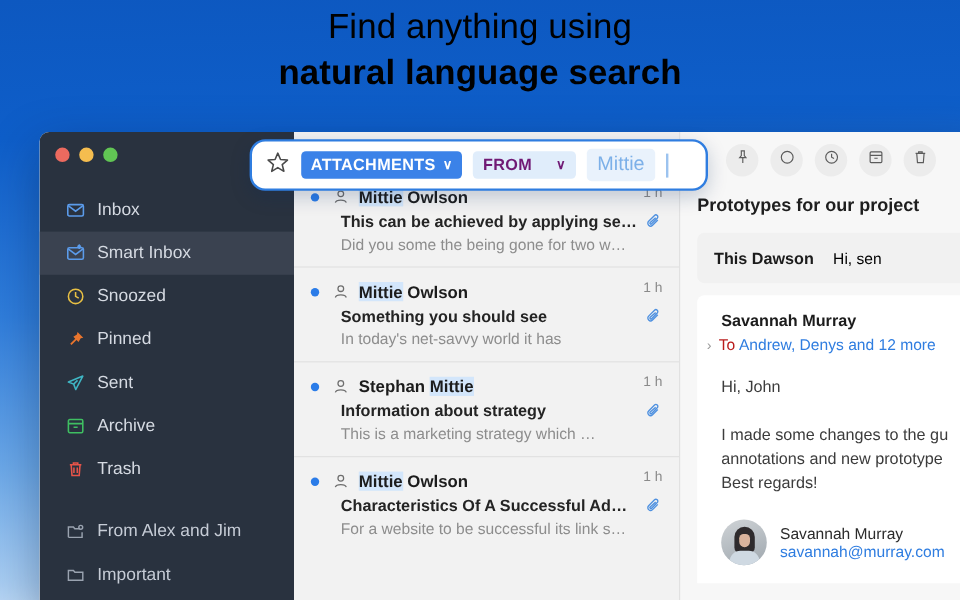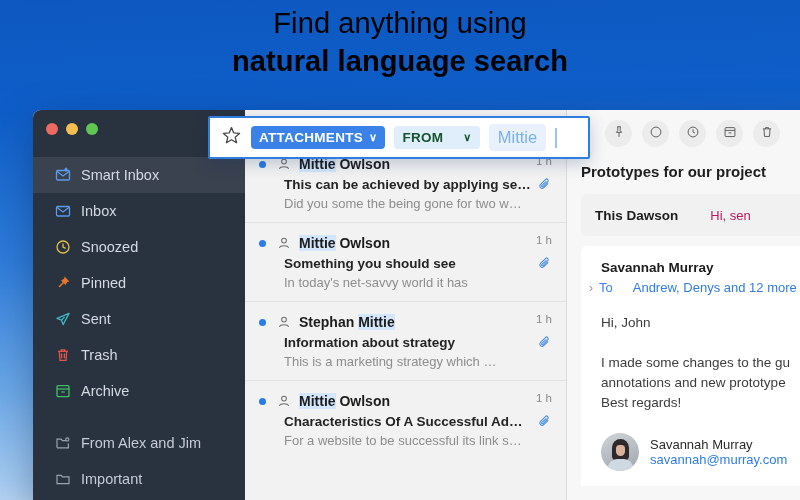--- a/index.html
+++ b/index.html
@@ -61,50 +61,50 @@
   
   .read { flex:1; background:#f7f7f7; position:relative; overflow:hidden; }
   .toolbar { height:47px; display:flex; align-items:center; gap:10px; padding-left:38px; }
   .tbtn { width:27px; height:27px; border-radius:50%; background:#ececec; display:flex; align-items:center; justify-content:center; }
   .read-subject { font-size:15px; font-weight:700; color:#1e1e1e; padding:6px 0 0 14px; white-space:nowrap; }
   .msg-collapsed {
     margin:14px 0 0 14px; background:#f1f1f1; border-radius:6px 0 0 6px; height:42px;
     display:flex; align-items:center; padding:0 14px; gap:16px;
   }
   .msg-collapsed .nm { font-size:13.5px; font-weight:700; color:#1c1c1c; white-space:nowrap; }
-  .msg-collapsed .pv { font-size:13px; color:#be185d; white-space:nowrap;margin-left:16px; }
+  .msg-collapsed .pv { font-size:13px; color:#000000; white-space:nowrap; }
   .msg-open { margin:10px 0 0 14px; background:#fff; border-radius:6px 0 0 0; padding:14px 14px 0 20px; height:240px; }
   .msg-open .nm { font-size:13.5px; font-weight:700; color:#1c1c1c; }
   .to-line { display:flex; align-items:center; margin:5px 0 0 -12px; font-size:13px; white-space:nowrap; }
   .to-line .chev { color:#9a9a9a; margin-right:6px; font-size:12px; }
-  .to-line .to { color:#3b82f6; margin-right:20px; }
+  .to-line .to { color:#b91c1c; margin-right:3px; }
   .to-line .rcp { color:#2f7de0; }
   .body-p { font-size:13.5px; color:#3c3c3c; margin-top:18px; line-height:20px; white-space:nowrap; }
   .body-p.gap { margin-top:20px; }
   .sig { display:flex; align-items:center; gap:11px; margin-top:20px; }
   .avatar {
     width:38px; height:38px; border-radius:50%; flex:0 0 38px; overflow:hidden;
     background:linear-gradient(160deg,#cfd3d6 0%,#b9bfc4 45%,#9fa7ae 100%); position:relative;
   }
   .avatar .hair { position:absolute; left:11px; top:6px; width:17px; height:22px; background:#2e2a2c; border-radius:9px 9px 5px 5px; }
   .avatar .face { position:absolute; left:15px; top:12px; width:9px; height:11px; background:#d9b39c; border-radius:4px 4px 5px 5px; }
   .avatar .body { position:absolute; left:7px; top:26px; width:25px; height:14px; background:#cfd9e2; border-radius:9px 9px 0 0; }
   .sig .nm2 { font-size:13px; color:#2b2b2b; }
   .sig .em { font-size:13px; color:#2f7de0; }
 
   
   .searchbar {
     position:absolute; left:208px; top:116px; width:382px; height:43px;
-    background:#fff; border:2px solid #2f7de0; border-radius:2px;
+    background:#fff; border:2px solid #2f7de0; border-radius:13px;
     display:flex; align-items:center; padding:0 11px; gap:9px;
     box-shadow:0 5px 16px rgba(10,40,90,.22);
   }
   .tok { display:flex; align-items:center; gap:6px; border-radius:4px; padding:4px 8px; white-space:nowrap; }
   .tok.blue { background:#3b82e8; color:#fff; font-size:13.5px; font-weight:700; letter-spacing:.3px; }
-  .tok.pale { background:#e0edfb; color:#14532d; font-size:13.5px; font-weight:700; letter-spacing:.3px;gap:20px; }
+  .tok.pale { background:#e0edfb; color:#701a75; font-size:13.5px; font-weight:700; letter-spacing:.3px;gap:20px; }
   .tok .cv { font-size:11px; }
   .query { background:#e9f2fc; color:#7cb0e8; font-size:16.5px; padding:4px 9px; border-radius:4px; white-space:nowrap; }
   .caret { width:1.5px; height:20px; background:#9cc3ef; }
 </style>
 </head>
 <body>
 
 <div class="headline">
   <div class="l1">Find anything using</div>
   <div class="l2">natural language search</div>
@@ -112,43 +112,43 @@
 
 <div class="window">
 
   <div class="sidebar">
     <div class="traffic">
       <div class="dot r"></div>
       <div class="dot y"></div>
       <div class="dot g"></div>
     </div>
 
+    <div class="nav-item">
+      <span class="ic">
+        <svg width="16" height="16" viewBox="0 0 16 16" fill="none" stroke="#5b9bea" stroke-width="1.3">
+          <rect x="1.5" y="3.5" width="13" height="9.5" rx="1.3"></rect>
+          <path d="M1.8 4.3 L8 9 L14.2 4.3"></path>
+        </svg>
+      </span>
+      <span class="lbl">Inbox</span>
+    </div>
+
     <div class="nav-item sel">
       <span class="ic">
         <svg width="16" height="16" viewBox="0 0 16 16" fill="none" stroke="#5b9bea" stroke-width="1.3">
           <rect x="1.5" y="3.5" width="13" height="9.5" rx="1.3"></rect>
           <path d="M1.8 4.3 L8 9 L14.2 4.3"></path>
           <path d="M11 1.2 v3.4 M9.6 2.6 L11 1.2 L12.4 2.6" stroke="#5b9bea"></path>
         </svg>
       </span>
       <span class="lbl">Smart Inbox</span>
     </div>
 
     <div class="nav-item">
       <span class="ic">
-        <svg width="16" height="16" viewBox="0 0 16 16" fill="none" stroke="#5b9bea" stroke-width="1.3">
-          <rect x="1.5" y="3.5" width="13" height="9.5" rx="1.3"></rect>
-          <path d="M1.8 4.3 L8 9 L14.2 4.3"></path>
-        </svg>
-      </span>
-      <span class="lbl">Inbox</span>
-    </div>
-
-    <div class="nav-item">
-      <span class="ic">
         <svg width="16" height="16" viewBox="0 0 16 16" fill="none" stroke="#e8c044" stroke-width="1.3">
           <circle cx="8" cy="8" r="6"></circle>
           <path d="M8 4.4 V8 L10.6 9.4"></path>
         </svg>
       </span>
       <span class="lbl">Snoozed</span>
     </div>
 
     <div class="nav-item">
       <span class="ic">
@@ -160,43 +160,43 @@
     </div>
 
     <div class="nav-item">
       <span class="ic">
         <svg width="16" height="16" viewBox="0 0 16 16" fill="none" stroke="#3fb6c4" stroke-width="1.3" stroke-linejoin="round">
           <path d="M14 2.4 L2 7.4 L6.4 9.1 L8.1 13.6 Z"></path>
           <path d="M6.4 9.1 L9.6 6"></path>
         </svg>
       </span>
       <span class="lbl">Sent</span>
+    </div>
+
+    <div class="nav-item">
+      <span class="ic">
+        <svg width="16" height="16" viewBox="0 0 16 16" fill="none" stroke="#3fbf62" stroke-width="1.3">
+          <rect x="2" y="2.6" width="12" height="11" rx="1.2"></rect>
+          <path d="M2 6 H14"></path>
+          <path d="M6.3 9 H9.7"></path>
+        </svg>
+      </span>
+      <span class="lbl">Archive</span>
     </div>
 
     <div class="nav-item">
       <span class="ic">
         <svg width="16" height="16" viewBox="0 0 16 16" fill="none" stroke="#e8544a" stroke-width="1.3">
           <path d="M3.2 4.3 H12.8"></path>
           <path d="M6.2 4.3 V2.8 H9.8 V4.3"></path>
           <path d="M4.3 4.3 L5 13.3 H11 L11.7 4.3"></path>
           <path d="M6.6 6.6 V11.2 M9.4 6.6 V11.2"></path>
         </svg>
       </span>
       <span class="lbl">Trash</span>
-    </div>
-
-    <div class="nav-item">
-      <span class="ic">
-        <svg width="16" height="16" viewBox="0 0 16 16" fill="none" stroke="#3fbf62" stroke-width="1.3">
-          <rect x="2" y="2.6" width="12" height="11" rx="1.2"></rect>
-          <path d="M2 6 H14"></path>
-          <path d="M6.3 9 H9.7"></path>
-        </svg>
-      </span>
-      <span class="lbl">Archive</span>
     </div>
 
     <div class="nav-gap"></div>
 
     <div class="nav-item muted">
       <span class="ic">
         <svg width="16" height="16" viewBox="0 0 16 16" fill="none" stroke="#9aa3b0" stroke-width="1.2">
           <path d="M2 12.8 V4.2 H6.2 L7.3 5.6 H11.5"></path>
           <path d="M2 12.8 H13.4 V8.6"></path>
           <circle cx="12.3" cy="4.4" r="1.6"></circle>

